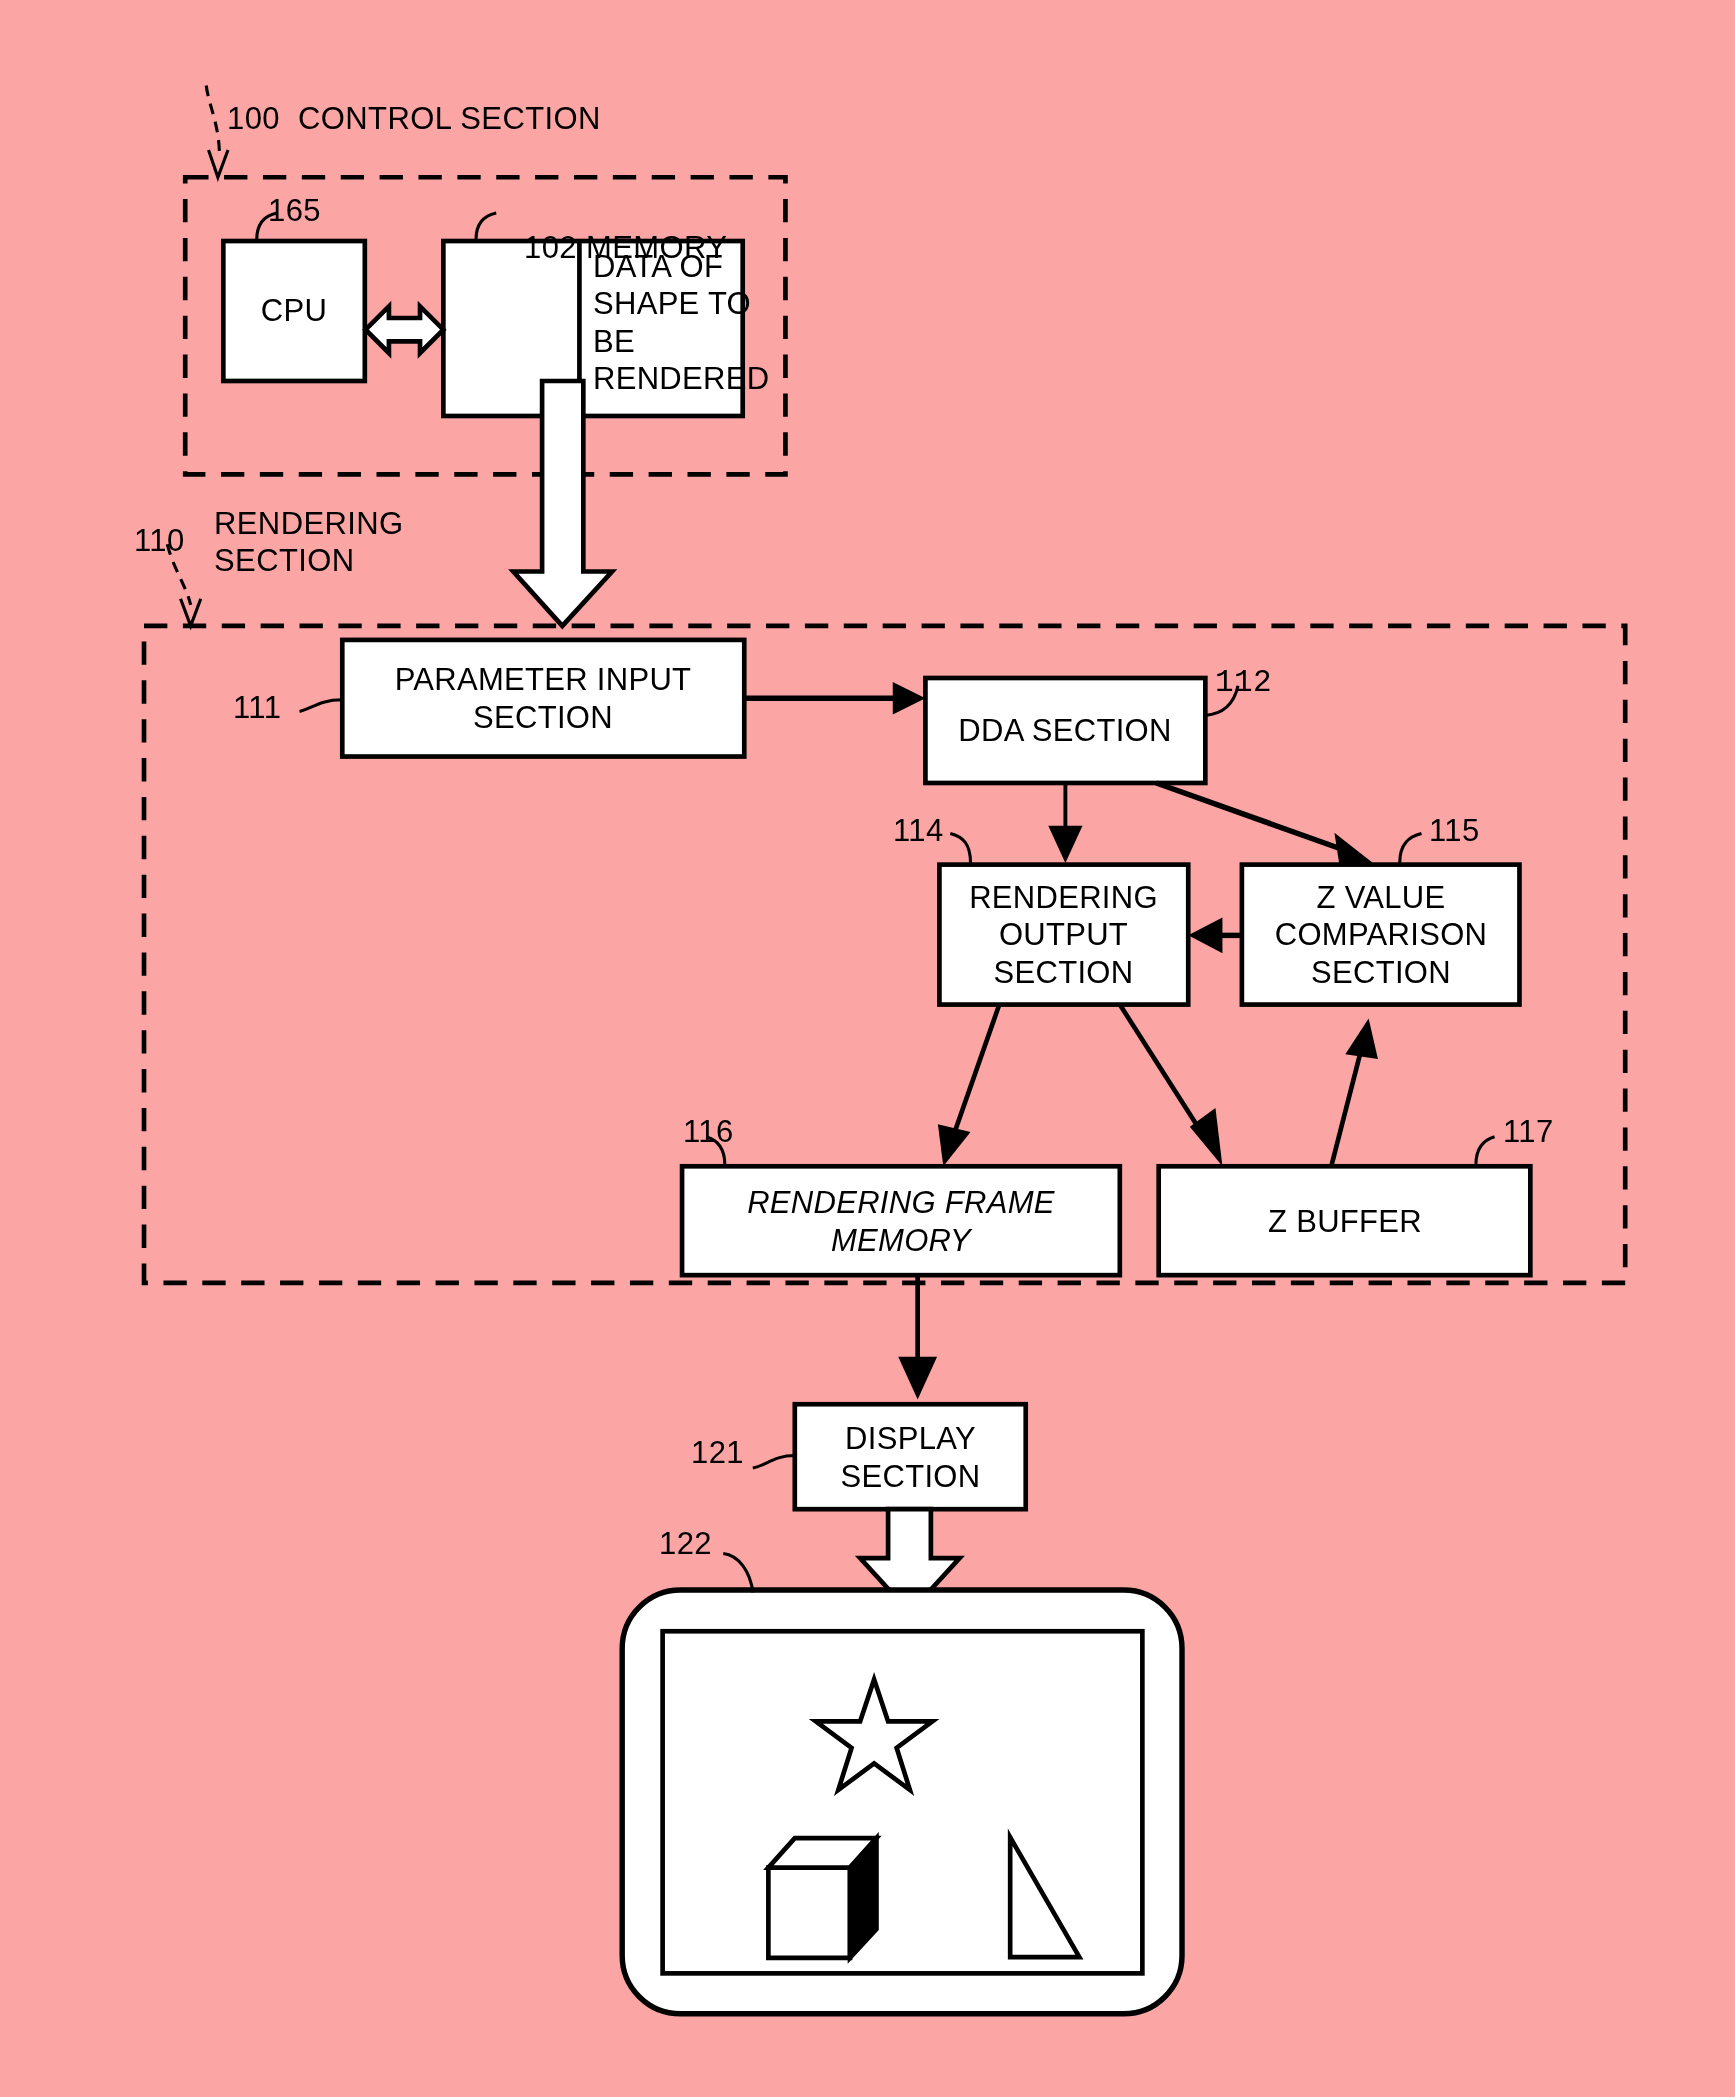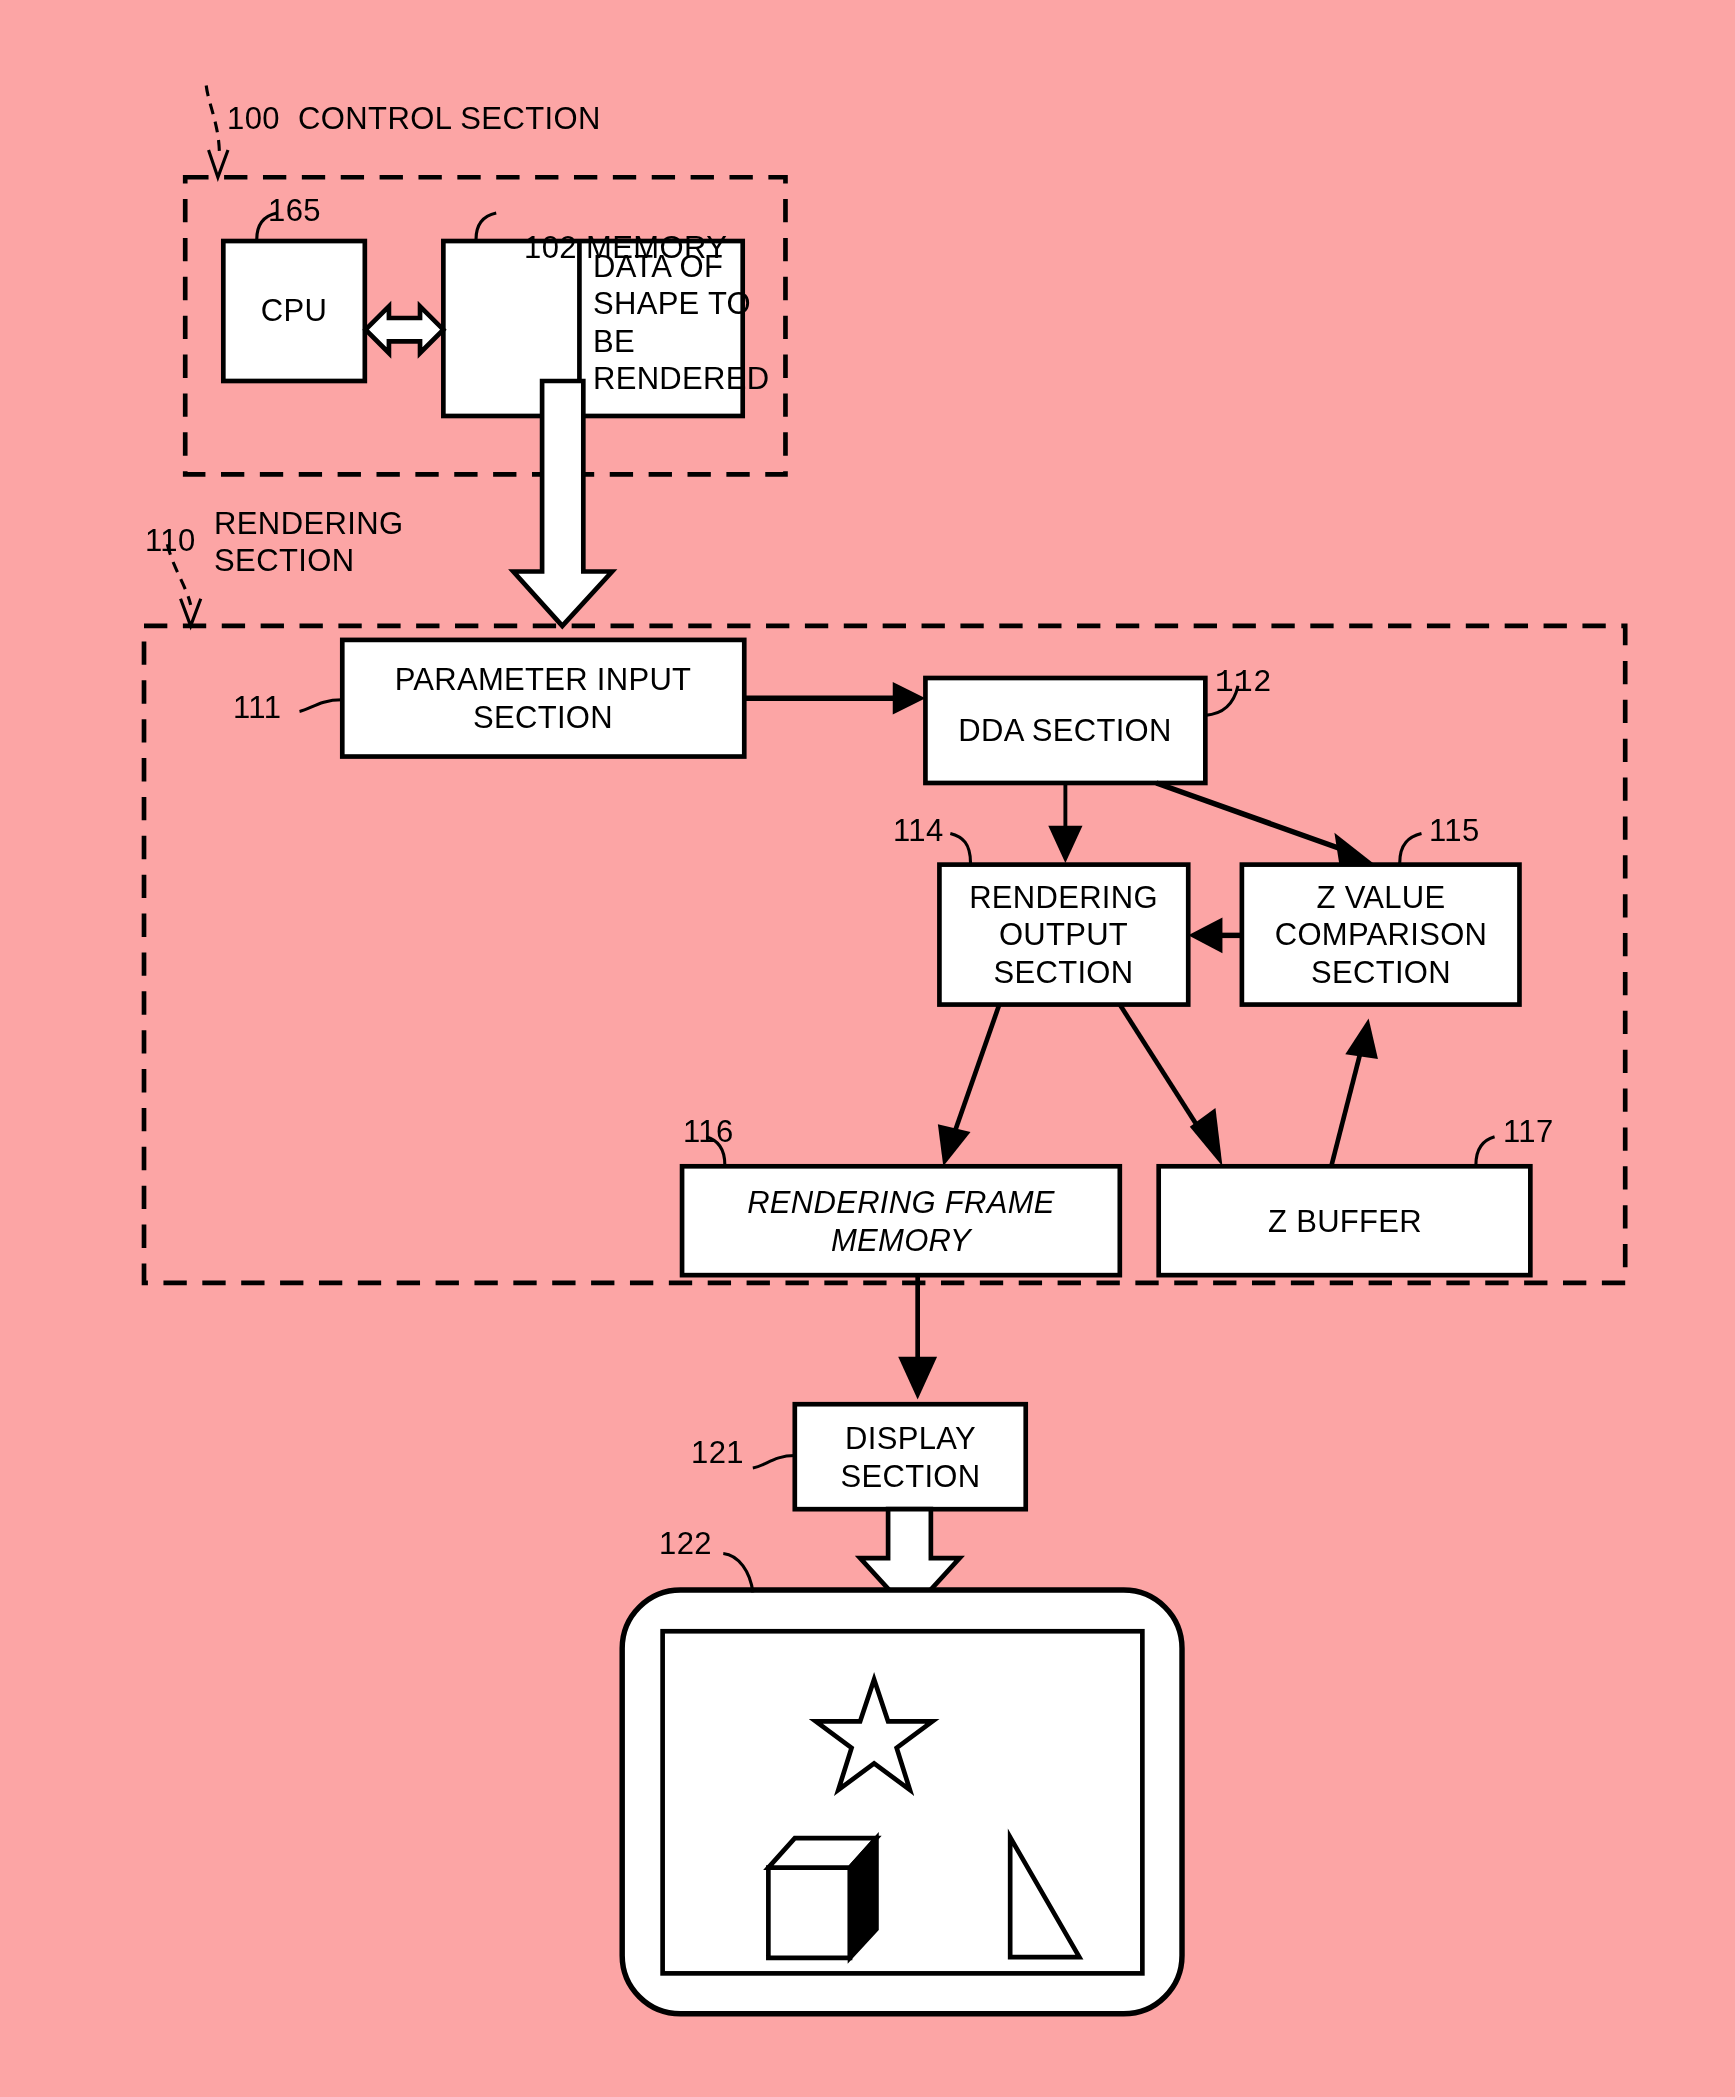--- a/index.html
+++ b/index.html
@@ -156,21 +156,21 @@
   <div class="box-label" style="left:223px; top:241px; width:142px; height:140px;">CPU</div>
 
   <div class="lbl section-title" style="left:488px; top:193px;">
     <span>102</span><span>&nbsp;</span><span>MEMORY</span>
   </div>
 
   <div class="box-label left-align" style="left:593px; top:235px; width:152px; height:175px;">DATA OF
 SHAPE TO BE
 RENDERED</div>
 
-  <div class="lbl ref-num" style="left:145px; top:523px;">110</div>
+  <div class="lbl ref-num" style="left:134px; top:523px;">110</div>
   <div class="lbl section-title" style="left:214px; top:506px;">RENDERING
 SECTION</div>
 
   <div class="lbl ref-num" style="left:233px; top:682px;margin-top:8px;">111</div>
 
   <div class="box-label" style="left:342px; top:640px; width:402px; height:117px;">PARAMETER INPUT
 SECTION</div>
 
   <div class="lbl ref-num" style="left:1215px; top:665px;font-family:Liberation Mono, monospace;">112</div>
 

